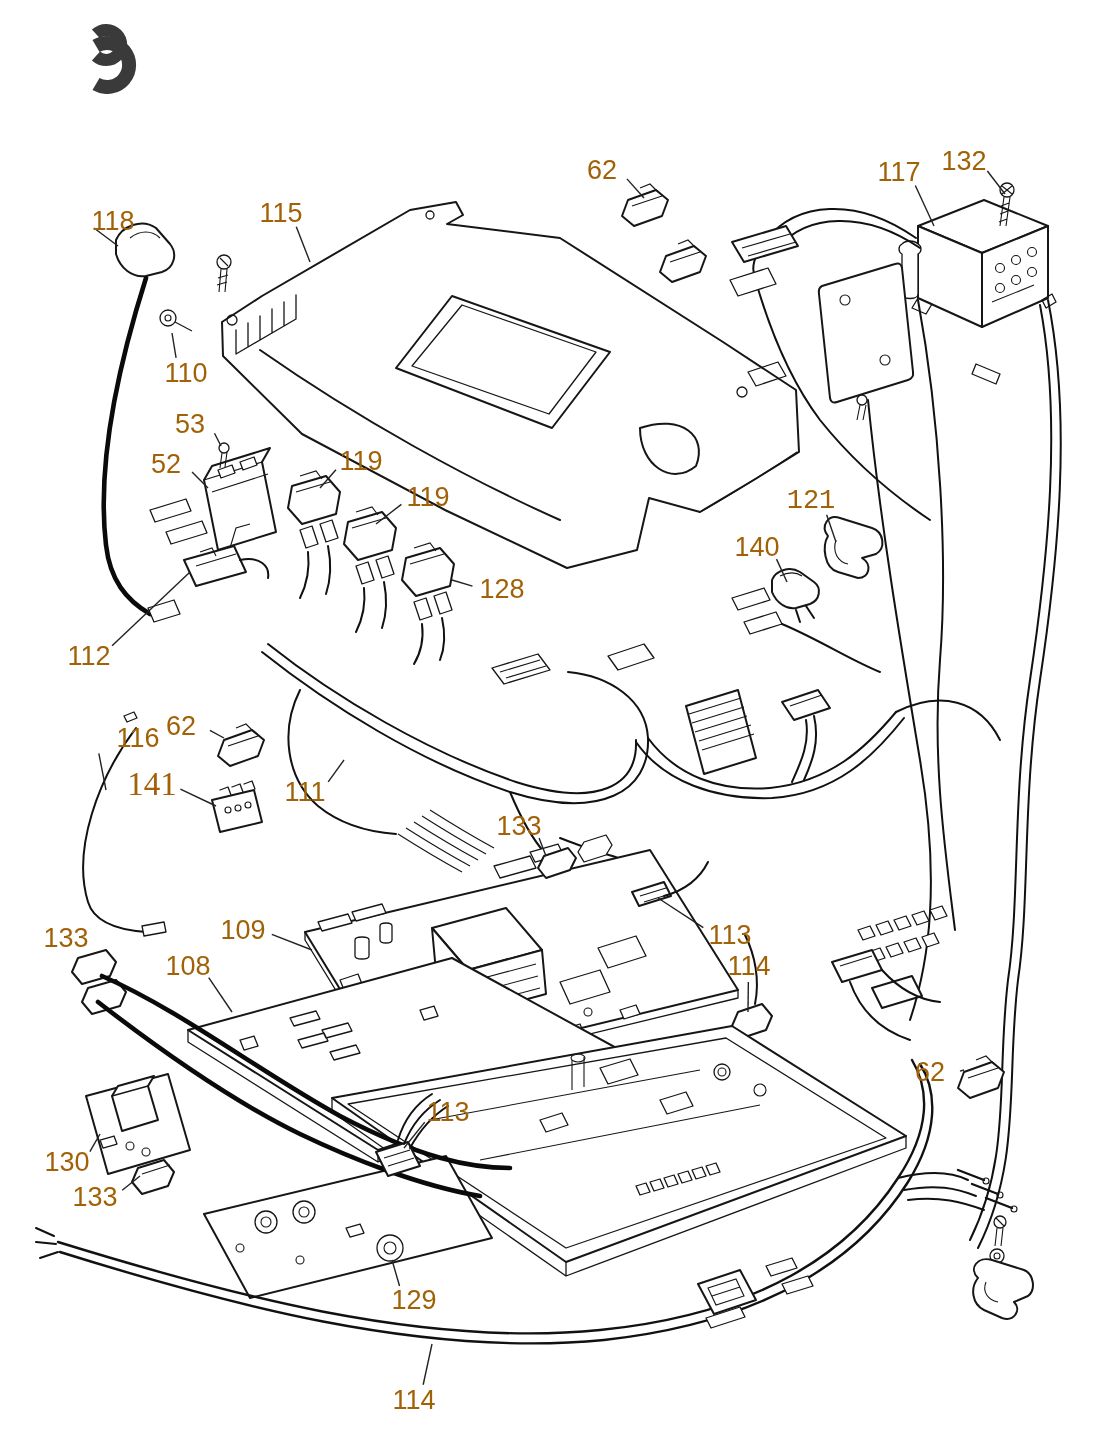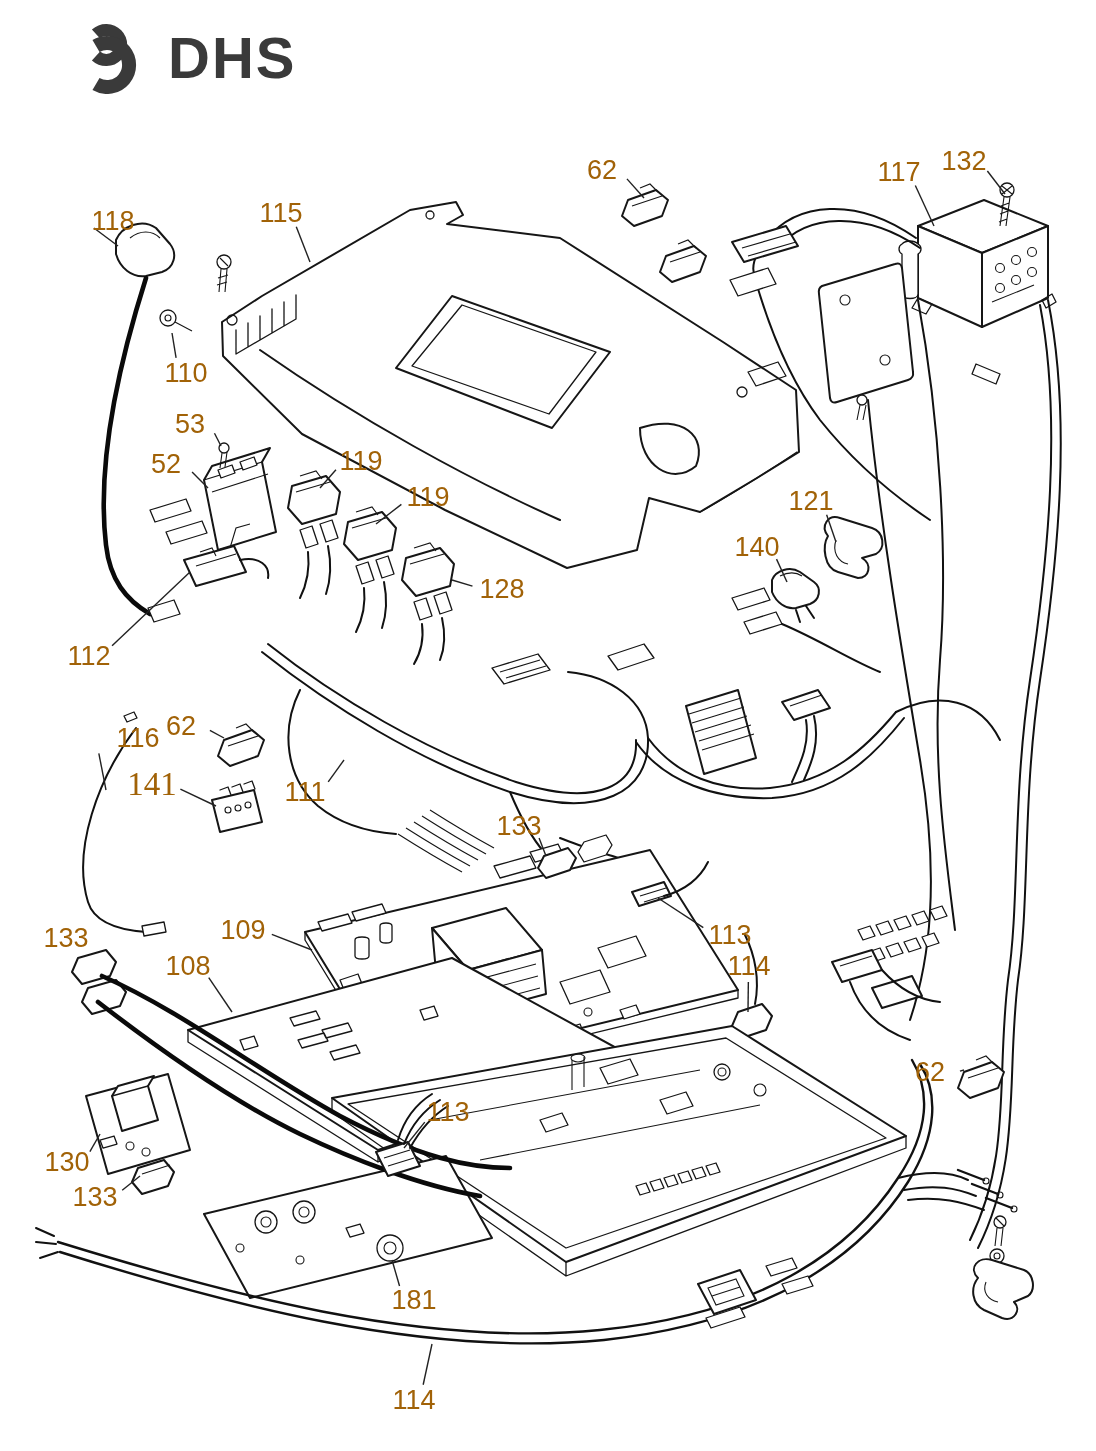--- a/index.html
+++ b/index.html
@@ -24,21 +24,20 @@
 </head>
 <body>
 
 <div class="stage">
 
   <div class="logo">
     <svg width="92" height="72" viewBox="0 0 92 72">
       <path d="M38,12 A15,15 0 1 0 38,34" fill="none" stroke="#3a3a3a" stroke-width="12" stroke-linecap="butt" transform="rotate(180 33 23)"></path>
       <path d="M52,24 A22,22 0 1 0 52,62" fill="none" stroke="#3a3a3a" stroke-width="14" stroke-linecap="butt" transform="rotate(180 40 43)"></path>
     </svg>
-    <span class="logo-text">DHS</span>
   </div>
 
   <svg class="art" viewBox="0 0 1096 1451">
 
     <g>
       <path class="p w" d="M222,322 L262,296 L410,210 L456,202 L463,215 L447,224 L560,238 L723,342 L796,390 L799,452 L757,478 L700,512 L649,498 L637,550 L567,568 L445,510 L302,434 L223,356 Z"></path>
       <path class="p t" d="M236,330 l0,24 M248,323 l0,24 M260,316 l0,24 M272,309 l0,24 M284,302 l0,24 M296,295 l0,24 M236,354 L296,319"></path>
       <path class="p" d="M260,350 C360,420 470,480 560,520"></path>
       <path class="p" d="M452,296 L610,352 L552,428 L396,368 Z"></path>
       <path class="p t" d="M462,305 L596,352 L549,414 L412,366 Z"></path>
@@ -389,34 +388,34 @@
       <div class="callout" style="left: 67px; top: 221px; margin-left: 46px;">118</div>
       <div class="callout" style="left: 281px; top: 213px;">115</div>
       <div class="callout" style="left: 602px; top: 170px;">62</div>
       <div class="callout" style="left: 899px; top: 172px;">117</div>
       <div class="callout" style="left: 964px; top: 161px;">132</div>
       <div class="callout" style="left: 186px; top: 373px;">110</div>
       <div class="callout" style="left: 190px; top: 424px;">53</div>
       <div class="callout" style="left: 166px; top: 464px;">52</div>
       <div class="callout" style="left: 361px; top: 461px;">119</div>
       <div class="callout" style="left: 428px; top: 497px;">119</div>
-      <div class="callout" style="left: 811px; top: 501px;">121</div>
+      <div class="callout" style="left: 811px; top: 501px; font-family: Liberation Mono, monospace;">121</div>
       <div class="callout" style="left: 757px; top: 547px;">140</div>
       <div class="callout" style="left: 502px; top: 589px;">128</div>
       <div class="callout" style="left: 89px; top: 656px;">112</div>
       <div class="callout" style="left: 90px; top: 738px; margin-left: 48px;">116</div>
       <div class="callout" style="left: 181px; top: 726px;">62</div>
       <div class="callout serif" style="left: 152px; top: 784px;">141</div>
       <div class="callout" style="left: 305px; top: 792px;">111</div>
       <div class="callout" style="left: 519px; top: 826px;">133</div>
       <div class="callout" style="left: 243px; top: 930px;">109</div>
       <div class="callout" style="left: 730px; top: 935px;">113</div>
       <div class="callout" style="left: 66px; top: 938px;">133</div>
       <div class="callout" style="left: 749px; top: 966px;">114</div>
       <div class="callout" style="left: 188px; top: 966px;">108</div>
       <div class="callout" style="left: 930px; top: 1072px;">62</div>
       <div class="callout" style="left: 67px; top: 1162px;">130</div>
       <div class="callout" style="left: 448px; top: 1112px;">113</div>
       <div class="callout" style="left: 95px; top: 1197px;">133</div>
-      <div class="callout" style="left: 414px; top: 1300px;">181</div>
+      <div class="callout" style="left: 414px; top: 1300px;">129</div>
       <div class="callout" style="left: 414px; top: 1400px;">114</div>
     </div>
 </div>
 
 </body></html>

